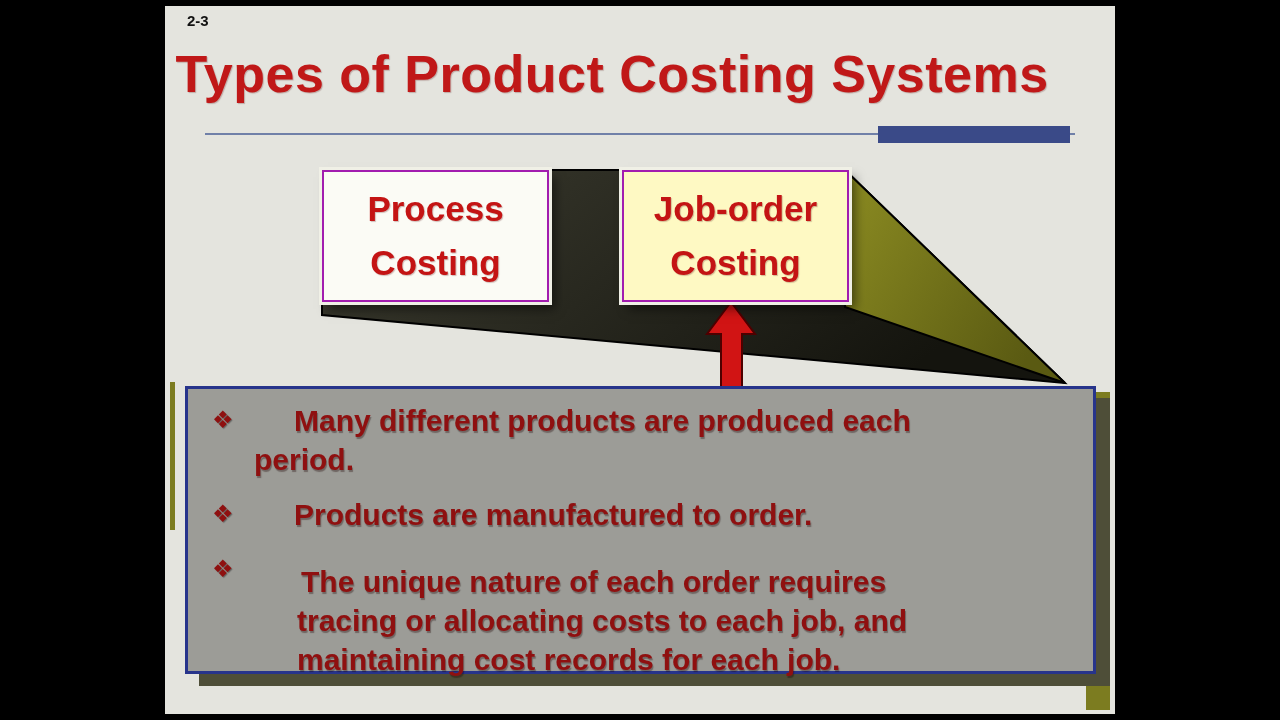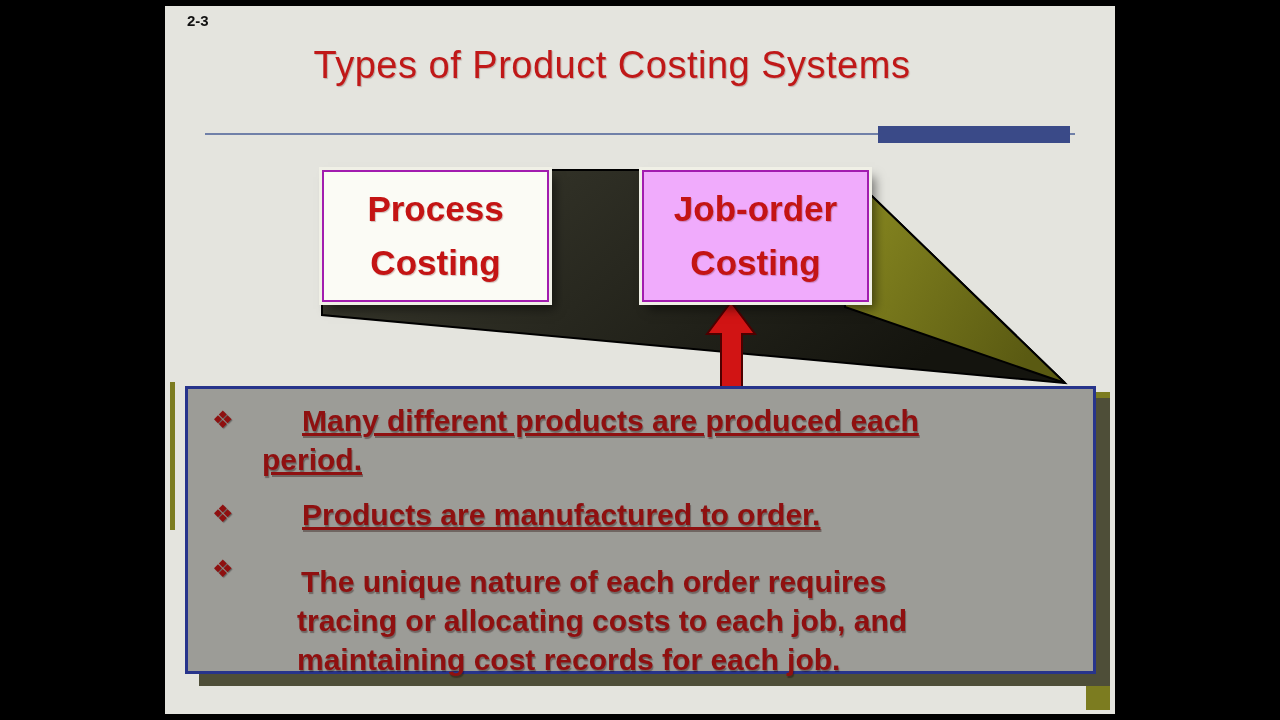--- a/index.html
+++ b/index.html
@@ -37,22 +37,22 @@
     z-index: 5;
   }
   .title {
     position: absolute;
     top: 38px;
     left: 0;
     width: 100%;
     box-sizing: border-box;
     padding-right: 56px;
     text-align: center;
-    font-size: 38px;
-    font-weight: 400;
+    font-size: 52px;
+    font-weight: 700;
     color: #c01818;
     letter-spacing: 0.5px;
     z-index: 2;
     text-shadow: 1px 1px 1px rgba(80,0,0,0.25);
   }
   .title-rule {
     position: absolute;
     left: 40px;
     top: 127px;
     width: 870px;
@@ -111,21 +111,21 @@
   }
   .box .box-label {
     font-size: 35px;
     font-weight: 700;
     line-height: 1.55;
     color: #c41414;
     white-space: pre-line;
     text-shadow: 1px 1px 1px rgba(80,0,0,0.25);
   }
   .box.process { left: 157px; background: #fbfbf5; }
-  .box.job     { left: 477px; background: #f0abfc; }
+  .box.job     { left: 457px; background: #fef9c3; }
   .panel {
     position: absolute;
     left: 20px;
     top: 380px;
     width: 911px;
     height: 288px;
     box-sizing: border-box;
     background: #9c9c97;
     border: 3px solid #27348b;
     box-shadow: 14px 12px 0 #4e4e38;
@@ -146,21 +146,21 @@
     text-shadow: 1px 1px 1px rgba(0,0,0,0.35);
   }
   .btext {
     font-size: 30px;
     font-weight: 700;
     line-height: 1.3;
     color: #8f1010;
     white-space: pre-line;
     text-shadow: 1px 2px 1px rgba(30,0,0,0.35);
   }
-  .btext.hang  { margin-left: 16px; text-indent: 40px; text-decoration: underline; }
+  .btext.hang  { margin-left: 8px; text-indent: 40px; }
   .btext.flush { margin-left: 51px; text-indent: 4px; margin-top: 12px; }
 </style>
 </head>
 <body>
 
 <div class="stage">
   <div class="slide">
 
     <div class="slide-number">2-3</div>
 

